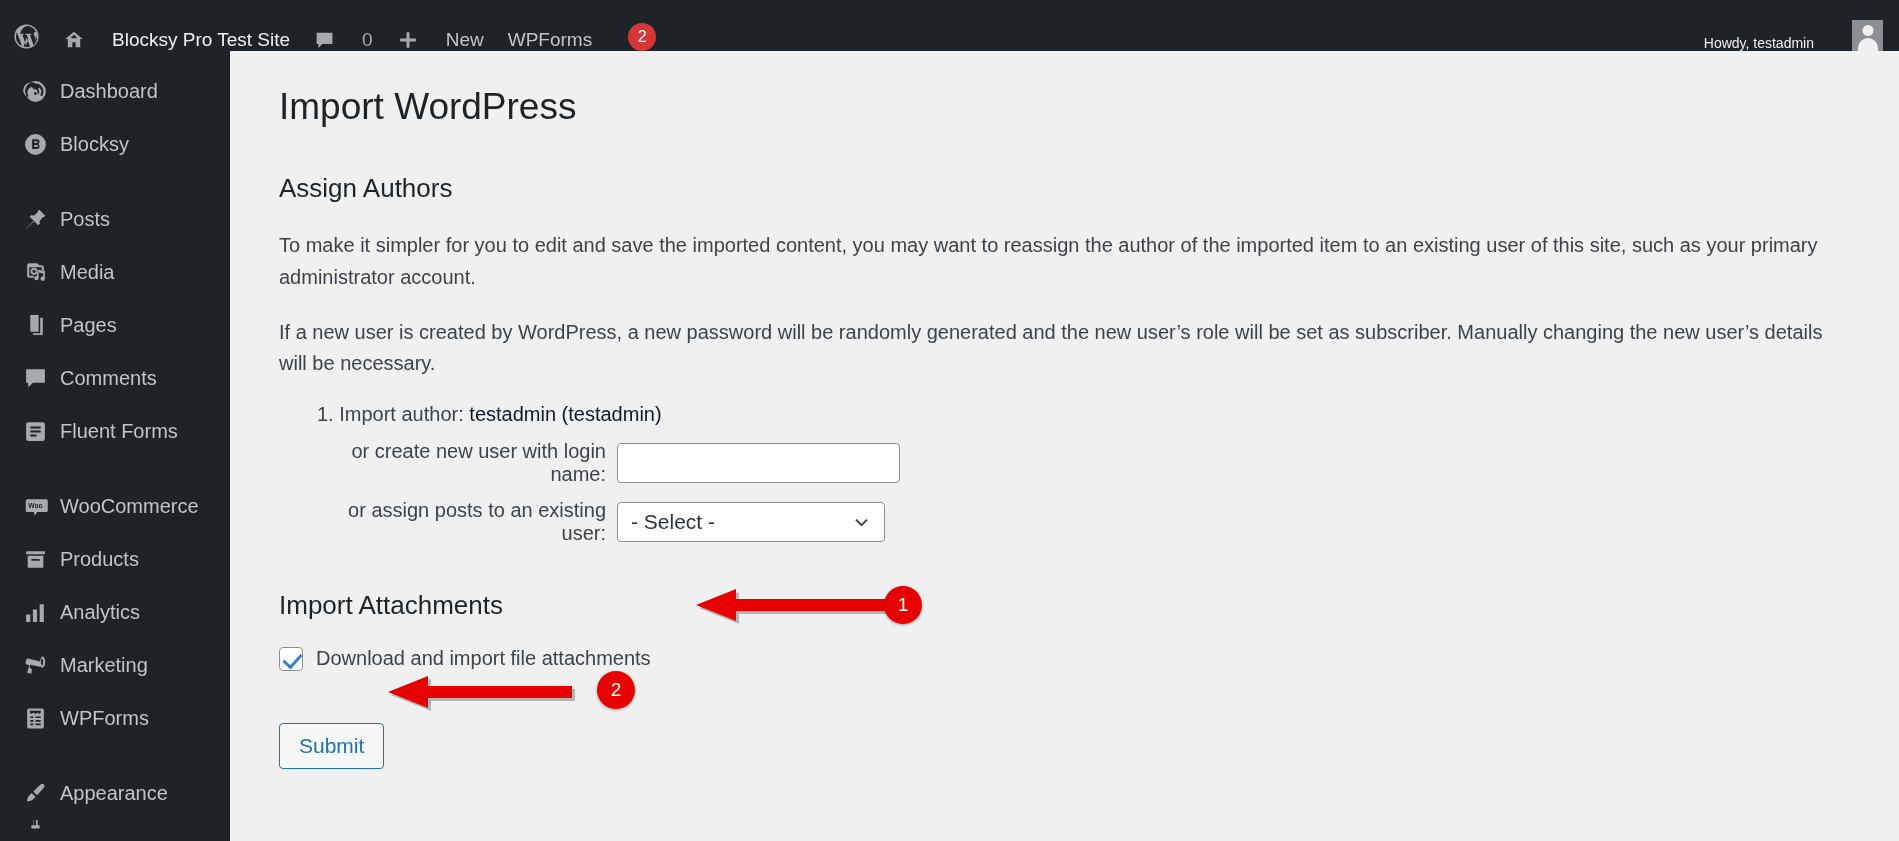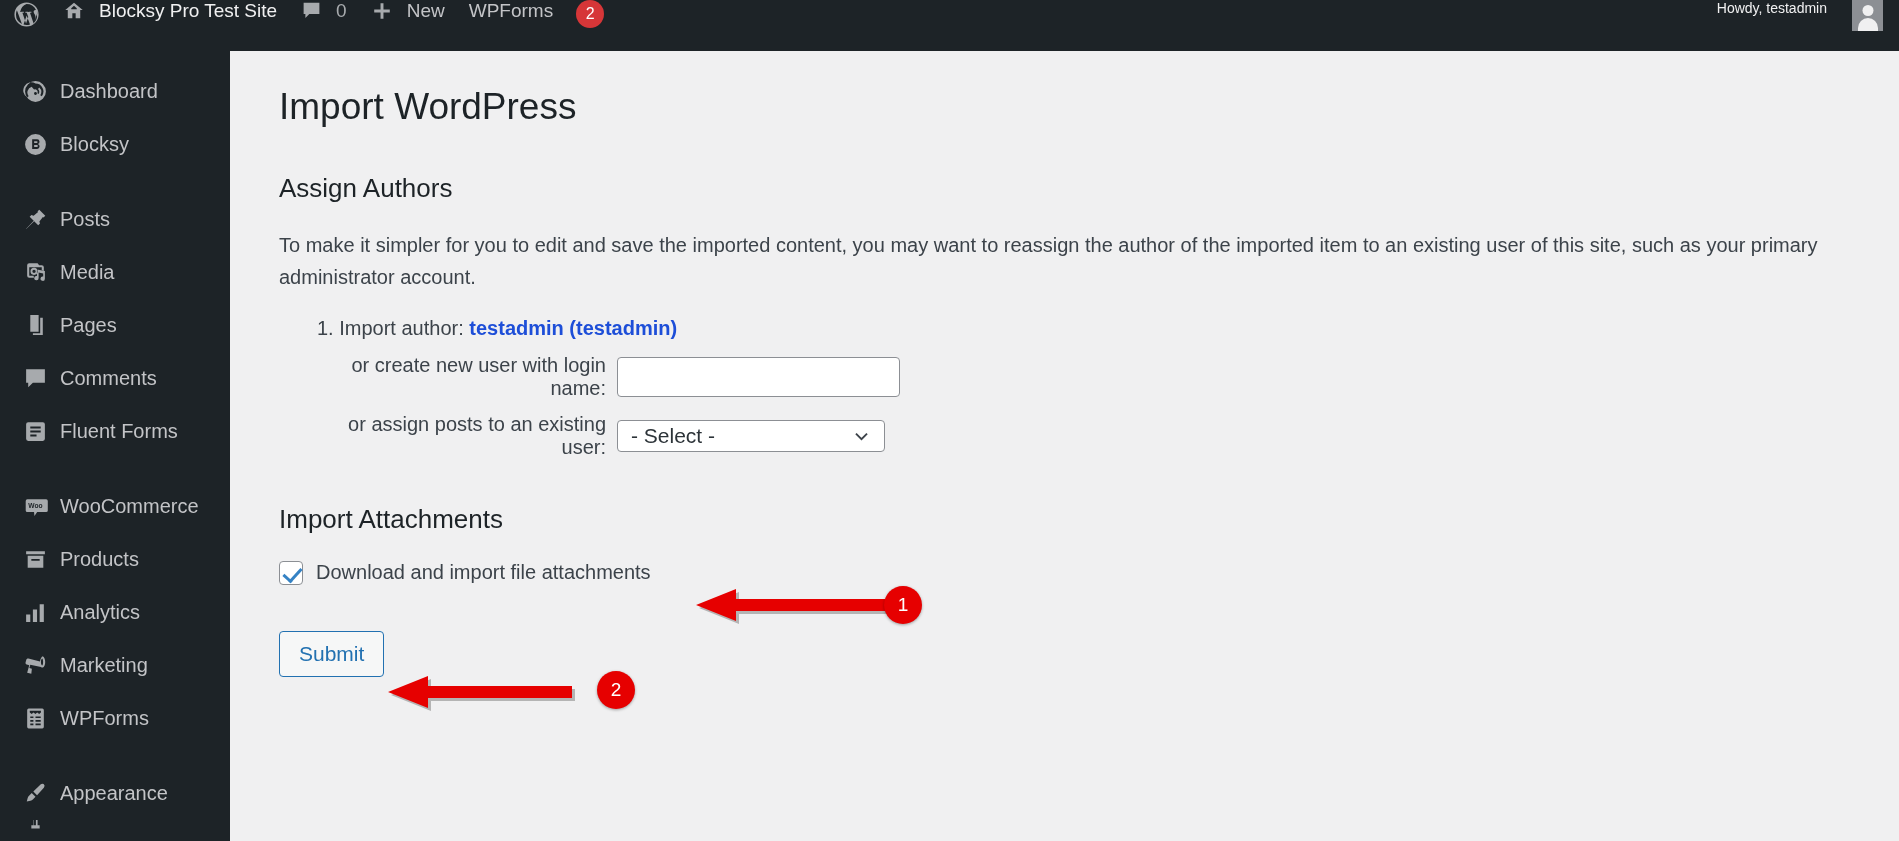--- a/index.html
+++ b/index.html
@@ -14,21 +14,21 @@
   #adminbar {
     position: absolute; top: 0; left: 0;
     width: 1899px; height: 51px;
     background: #1d2327;
     display: flex; align-items: center;
     color: #c3c4c7;
     font-size: 19px;
     z-index: 50;
   }
   .ab-item {
-    display: flex; align-items: flex-start; gap: 14px;
+    display: flex; align-items: flex-end; gap: 27px;
     height: 51px; padding: 0 12px;
     color: #c3c4c7; white-space: nowrap;
   }
   #ab-wplogo { padding-left: 12px; padding-right: 10px; }
   .ab-sitename { font-size: 19px; color: #f0f0f1; }
   .ab-count { color: #a7aaad; font-size: 19px; }
   .ab-badge {
     display: inline-flex; align-items: center; justify-content: center;
     min-width: 28px; height: 28px; border-radius: 14px;
     background: #d63638; color: #fff;
@@ -95,50 +95,50 @@
   .para {
     font-size: 20px; line-height: 1.58; color: #3c434a;
     max-width: 1560px; margin-bottom: 23px;
   }
   #authors-list {
     list-style: none; margin: 0 0 0 38px; padding: 0;
   }
   .author-line {
     font-size: 20px; color: #3c434a; margin-bottom: 14px;
   }
-  .author-line strong { font-weight: 700; color: #1d4ed8; margin-top: 20px; }
+  .author-line strong { font-weight: 400; color: #0f172a; margin-top: 20px; }
   .frow {
     display: flex; align-items: center; margin-bottom: 13px;
   }
   .frow .flabel {
     width: 300px; text-align: right;
     font-size: 20px; color: #3c434a; padding-right: 11px;
   }
   .txt-input {
     width: 283px; height: 40px;
     border: 1px solid #8c8f94; border-radius: 4px;
     background: #fff; font-size: 19px; color: #2c3338;
     padding: 0 10px; font-family: "Liberation Sans", sans-serif;
     box-shadow: 0 0 0 transparent;
   }
   .sel-wrap { position: relative; display: inline-block; }
   .sel-input {
-    width: 268px; height: 32px;
+    width: 268px; height: 40px;
     border: 1px solid #8c8f94; border-radius: 4px;
     background: #fff; font-size: 21px; color: #2c3338;
     padding: 0 40px 0 13px; display: flex; align-items: center;
   }
   .sel-arrow {
     position: absolute; right: 14px; top: 50%;
     transform: translateY(-50%); pointer-events: none;
   }
   .sel-arrow svg { display: block; fill: none; stroke: #3c434a; stroke-width: 2.4; }
 
   #attach-title { margin-top: 45px; }
-  .checkrow { display: flex; align-items: center; margin-bottom: 4px; }
+  .checkrow { display: flex; align-items: center; margin-bottom: 10px; }
   .checkbox {
     width: 24px; height: 24px; border: 1px solid #8c8f94;
     border-radius: 4px; background: #fff; position: relative;
     margin-right: 13px;
   }
   .checkbox.checked::after {
     content: ""; position: absolute;
     left: 7px; top: 2px; width: 8px; height: 15px;
     border: solid #3582c4; border-width: 0 3px 3px 0;
     transform: rotate(42deg);
@@ -354,20 +354,21 @@
   </div>
 </nav>
 
 <div id="wpbody">
 
   <h1 id="page-title">Import WordPress</h1>
 
   <h2 class="section-title">Assign Authors</h2>
 
   <p class="para">To make it simpler for you to edit and save the imported content, you may want to reassign the author of the imported item to an existing user of this site, such as your primary administrator account.</p>
+  <p class="para">If a new user is created by WordPress, a new password will be randomly generated and the new user’s role will be set as subscriber. Manually changing the new user’s details will be necessary.</p>
 
   <ol id="authors-list">
     <li>
       <div class="author-line">
         <span>1.</span>
         <span>Import author:</span>
         <strong>testadmin (testadmin)</strong>
       </div>
 
       <div class="frow">

